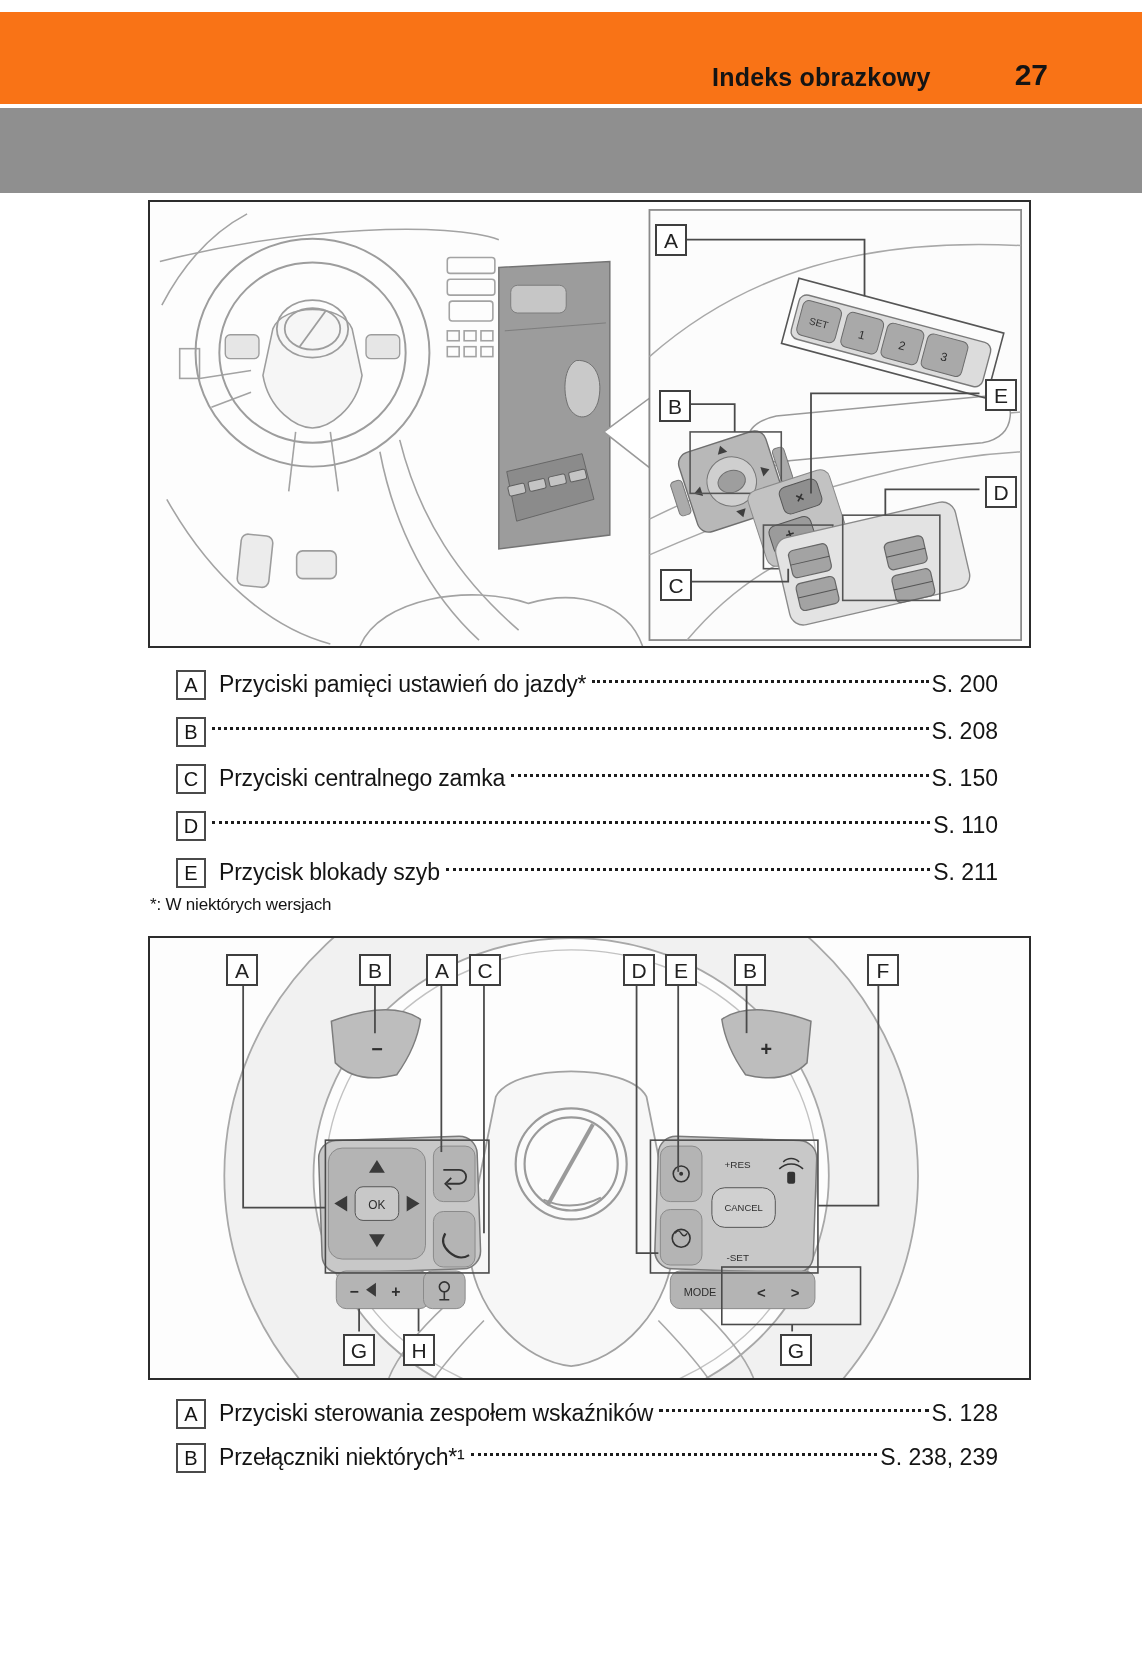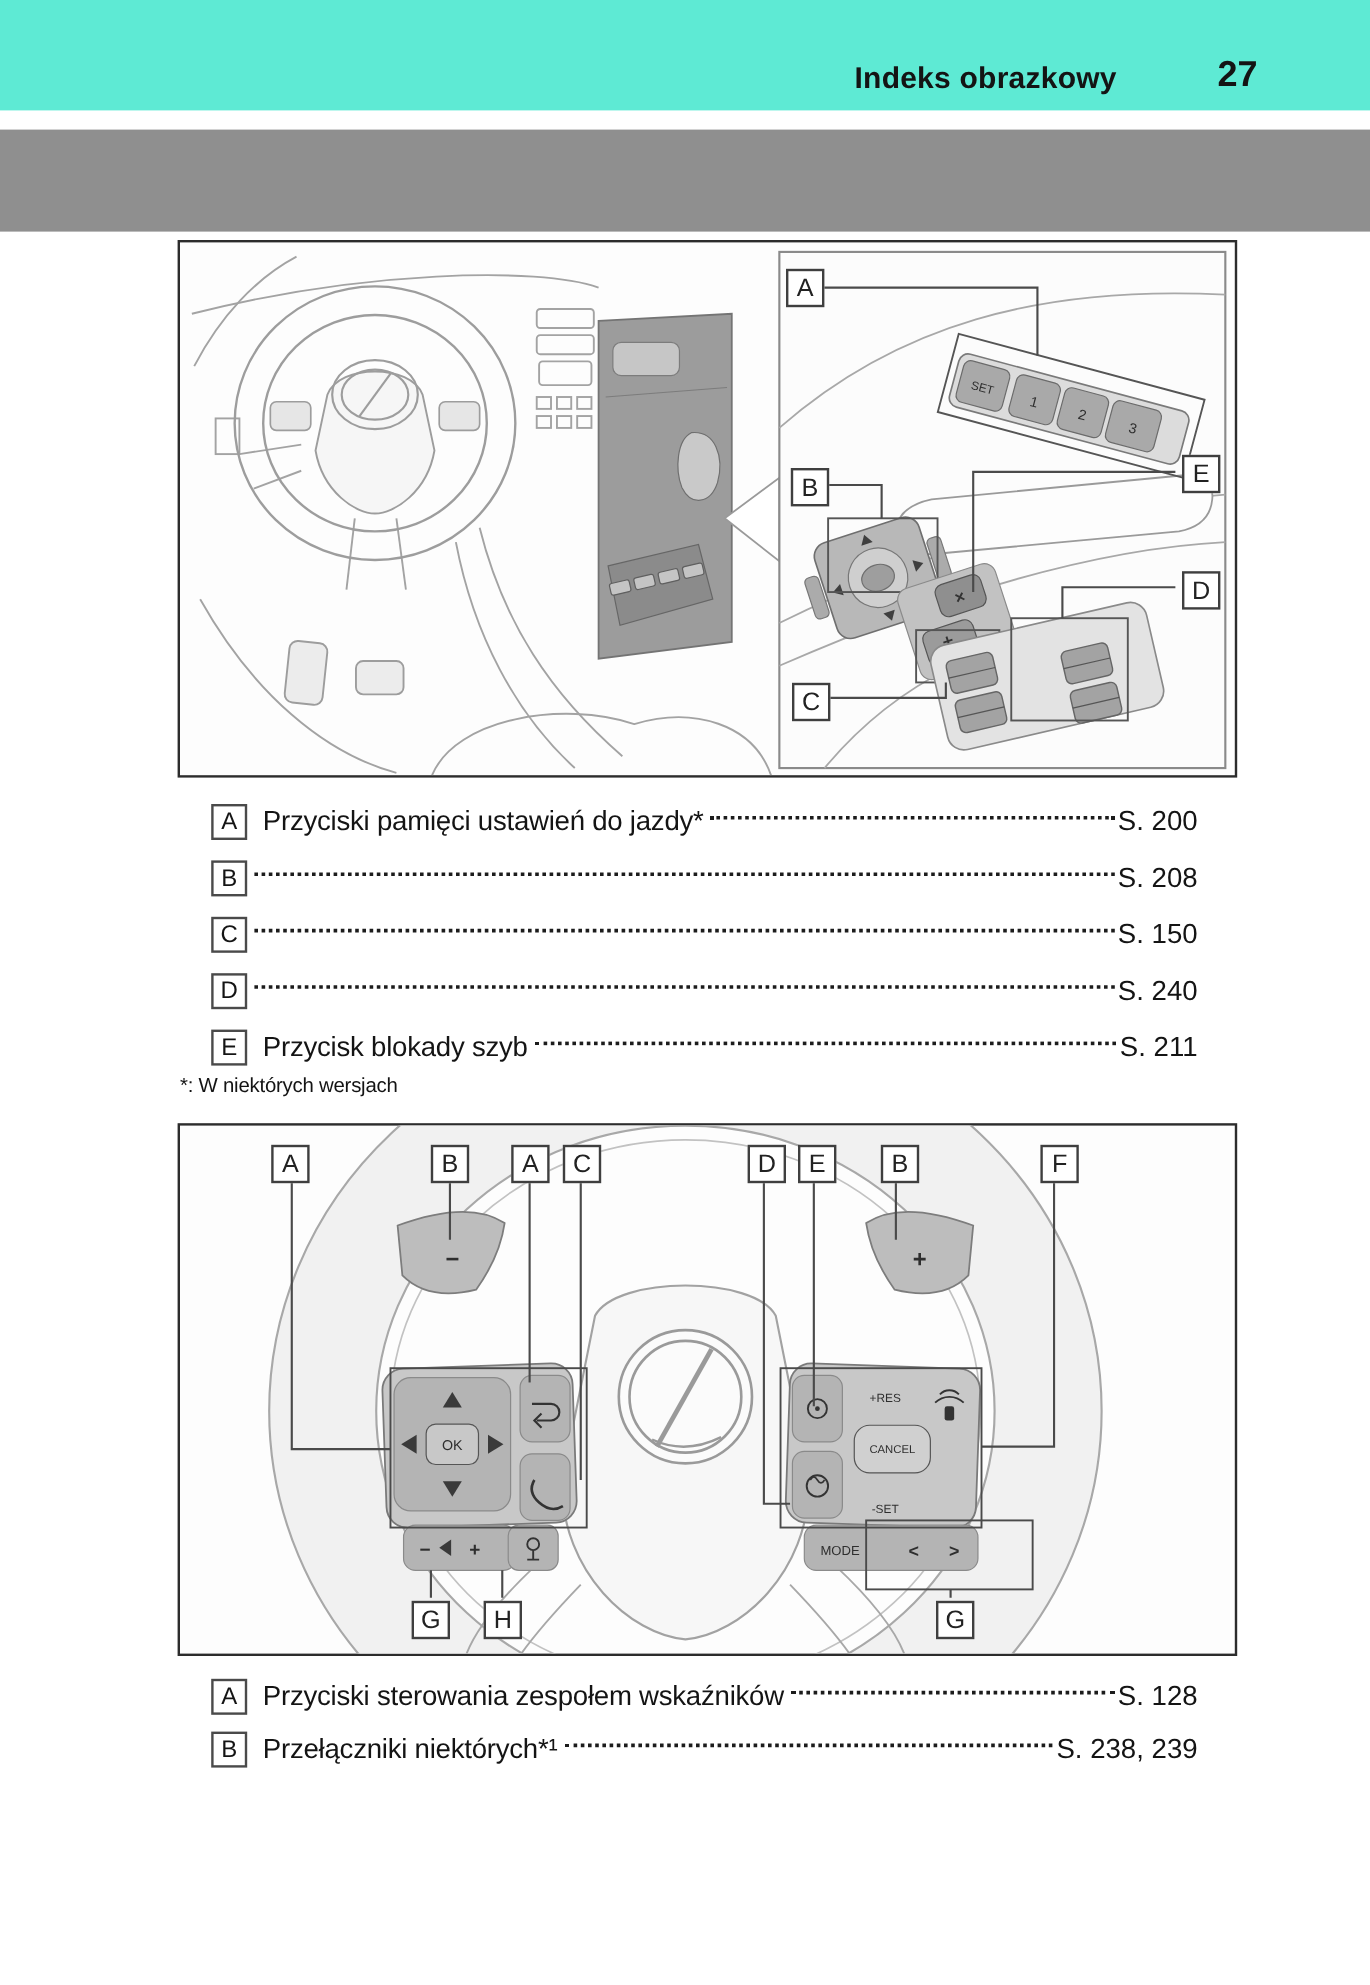--- a/index.html
+++ b/index.html
@@ -3,22 +3,22 @@
 <meta charset="utf-8">
 <style>
   * { margin:0; padding:0; box-sizing:border-box; }
   html,body { width:1142px; height:1654px; }
   body {
     position:relative; background:#ffffff; overflow:hidden;
     font-family:"Liberation Sans", sans-serif; color:#141414;
   }
   
   .header {
-    position:absolute; left:0; top:0; width:1142px; height:92px;
-    background:#5eead4; display:flex; align-items:flex-end; justify-content:flex-end;
+    position:absolute; left:0; top:12px; width:1142px; height:92px;
+    background:#f97316; display:flex; align-items:flex-end; justify-content:flex-end;
     padding:0 94px 12px 0;
   }
   .header-title { font-size:25px; font-weight:700; letter-spacing:.2px; }
   .header-page  { font-size:30px; font-weight:700; margin-left:84px; }
   .banner { position:absolute; left:0; top:108px; width:1142px; height:85px; background:#8f8f8f; }
 
   
   .figure { position:absolute; left:148px; width:883px; border:2px solid #2c2c2c; background:#fdfdfd; }
   #fig1 { top:200px;  height:448px; }
   #fig2 { top:936px;  height:444px; }
@@ -194,27 +194,28 @@
     <span class="leader"></span>
     <span class="lpage">S. 200</span>
   </div>
   <div class="lrow" style="top:47px;">
     <span class="lbox">B</span>
     <span class="leader"></span>
     <span class="lpage">S. 208</span>
   </div>
   <div class="lrow" style="top:94px;">
     <span class="lbox">C</span>
+    <span class="llabel">Przyciski centralnego zamka</span>
     <span class="leader"></span>
     <span class="lpage">S. 150</span>
   </div>
   <div class="lrow" style="top:141px;">
     <span class="lbox">D</span>
     <span class="leader"></span>
-    <span class="lpage">S. 240</span>
+    <span class="lpage">S. 110</span>
   </div>
   <div class="lrow" style="top:188px;">
     <span class="lbox">E</span>
     <span class="llabel">Przycisk blokady szyb</span>
     <span class="leader"></span>
     <span class="lpage">S. 211</span>
   </div>
 </div>
 <div class="footnote">*: W niektórych wersjach</div>
 

